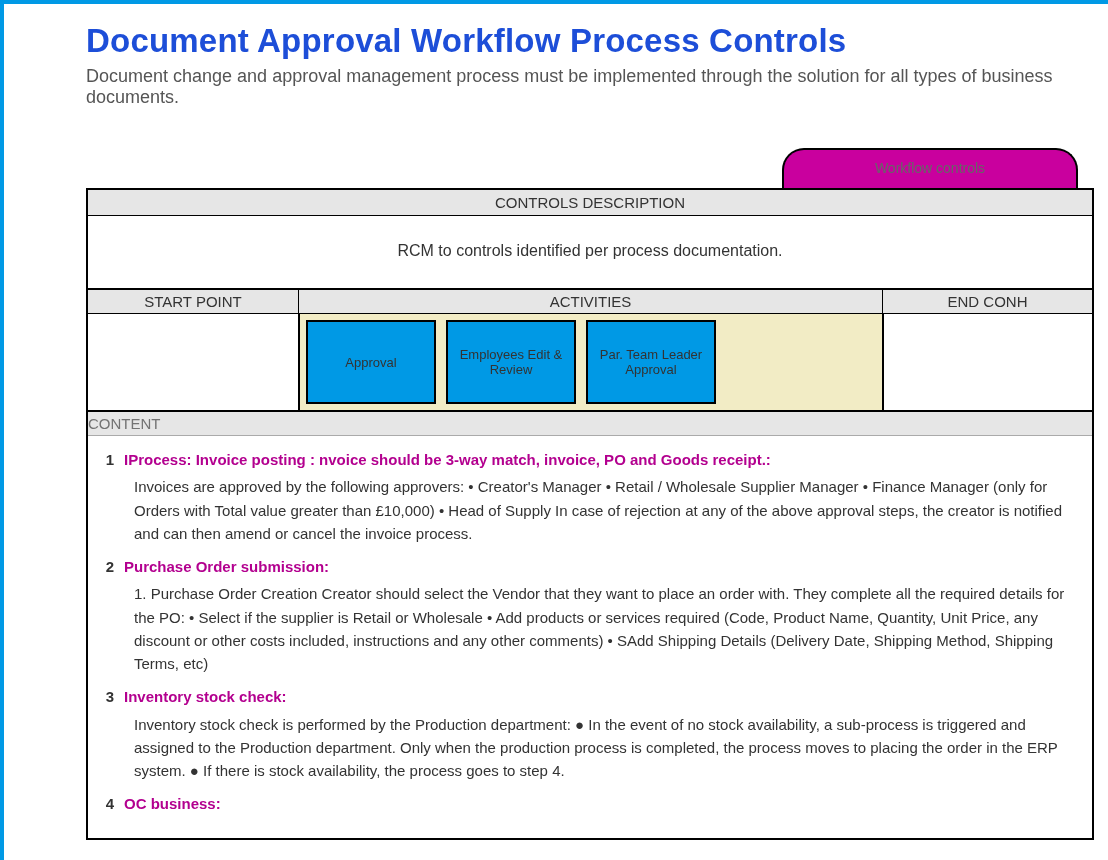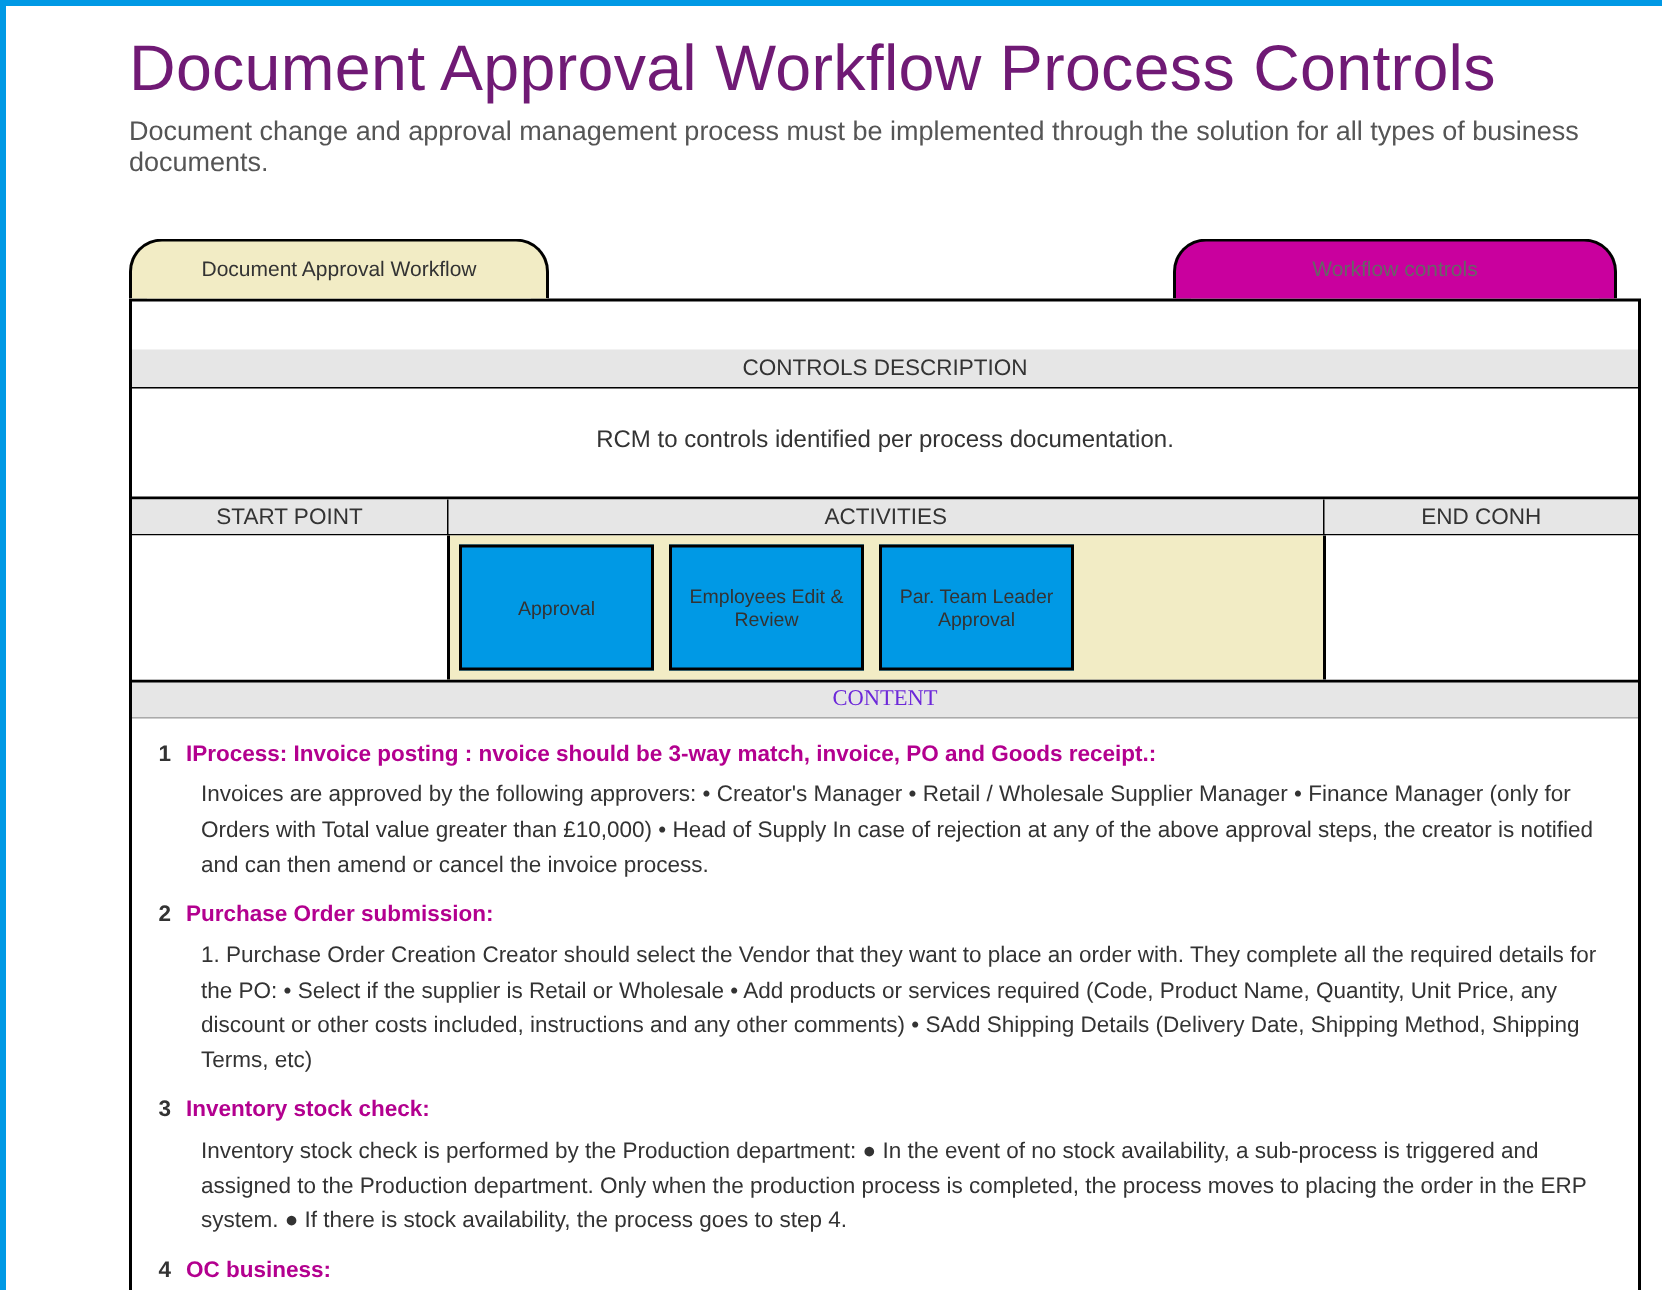--- a/index.html
+++ b/index.html
@@ -17,23 +17,23 @@
     width: 1108px;
     height: 860px;
     overflow: hidden;
     position: relative;
   }
   .inner {
     padding: 18px 0 0 82px;
     width: 100%;
   }
   h1.page-title {
-    font-size: 43px;
-    font-weight: 400;
-    color: #701a75;
+    font-size: 33px;
+    font-weight: 700;
+    color: #1d4ed8;
     margin: 0 0 6px 0;
     letter-spacing: 0.2px;
   }
   .page-subtitle {
     font-size: 18px;
     color: #555;
     margin: 0 0 40px 0;
   }
   
   .tabs-row {
@@ -72,21 +72,20 @@
     width: 1008px;
     border: 2px solid #000;
   }
   .section-bar {
     background: #e6e6e6;
     text-align: center;
     font-size: 15px;
     color: #333;
     padding: 4px 0;
     border-bottom: 1px solid #000;
-    margin-top: 32px;
   }
   .controls-desc {
     text-align: center;
     font-size: 16px;
     color: #333;
     padding: 26px 0 28px 0;
   }
   
   .spa-header {
     display: grid;
@@ -133,27 +132,26 @@
     font-size: 13px;
     color: #333;
     padding: 0 6px;
   }
   .activity-box + .activity-box {
     margin-left: -2px; 
   }
   
   .content-bar {
     background: #e6e6e6;
-    text-align: center;
-    font-size: 15px;
-    color: #6d28d9;
+    text-align: left;
+    font-size: 15px;
+    color: #737373;
     padding: 3px 0;
     border-top: 2px solid #000;
     border-bottom: 1px solid #aaa;
-    font-family: Liberation Serif, serif;
   }
   .content-body {
     padding: 12px 6px 20px 6px;
     font-size: 15px;
     color: #333;
     line-height: 1.55;
   }
   .content-item {
     display: flex;
     margin-bottom: 2px;
@@ -179,21 +177,20 @@
 </style>
 </head>
 <body>
 
 <div class="page-border">
   <div class="inner">
     <h1 class="page-title">Document Approval Workflow Process Controls</h1>
     <div class="page-subtitle">Document change and approval management process must be implemented through the solution for all types of business documents.</div>
 
     <div class="tabs-row">
-      <div class="tab tab-left">Document Approval Workflow</div>
       <div class="tab tab-right">Workflow controls</div>
     </div>
 
     <div class="panel">
       <div class="section-bar">CONTROLS DESCRIPTION</div>
       <div class="controls-desc">RCM to controls identified per process documentation.</div>
 
       <div class="spa-header">
         <div>START POINT</div>
         <div>ACTIVITIES</div>

